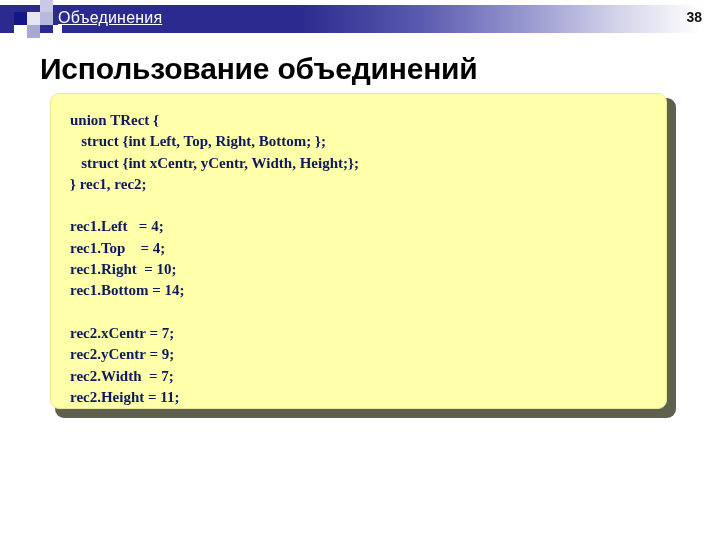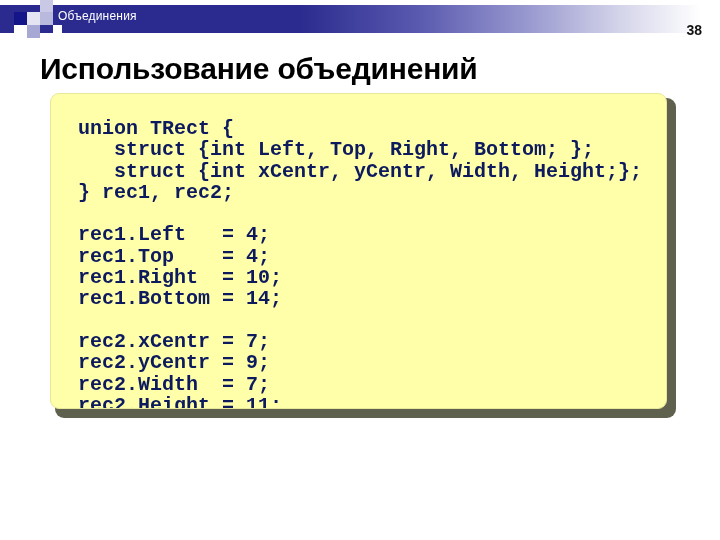--- a/index.html
+++ b/index.html
@@ -48,31 +48,32 @@
     z-index: 3;
   }
   #deco-squares .sq {
     position: absolute;
   }
 
   #slide-title-bar-text {
     position: absolute;
     left: 58px;
     top: 9px;
-    font-size: 12px;
+    font-size: 16px;
     color: #ffffff;
     letter-spacing: 0.2px;
     z-index: 4;
     white-space: nowrap;
+    text-decoration: underline;
   }
 
   #slide-number {
     position: absolute;
     right: 18px;
-    top: 22px;
+    top: 9px;
     font-size: 14px;
     font-weight: bold;
     color: #111111;
     z-index: 5;
   }
 
   
   #page-title {
     position: absolute;
     left: 40px;
@@ -111,24 +112,24 @@
     background: #ffffaa;
     border: 1px solid #e8e89a;
     border-radius: 9px;
     box-sizing: border-box;
     overflow: hidden;
   }
   #code-lines {
     position: absolute;
     left: 15px;
     top: 12px;
-    margin: 12px;
+    margin: 4px;
     padding: 0;
-    font-family: Liberation Mono, monospace;
-    font-size: 20px;
+    font-family: Liberation Serif, serif;
+    font-size: 15px;
     line-height: 21.3px;
     font-weight: bold;
     color: #0d1a5e;
     white-space: pre;
   }
   .code-line {
     white-space: pre;
     min-height: 21.3px;
   }
 </style>

